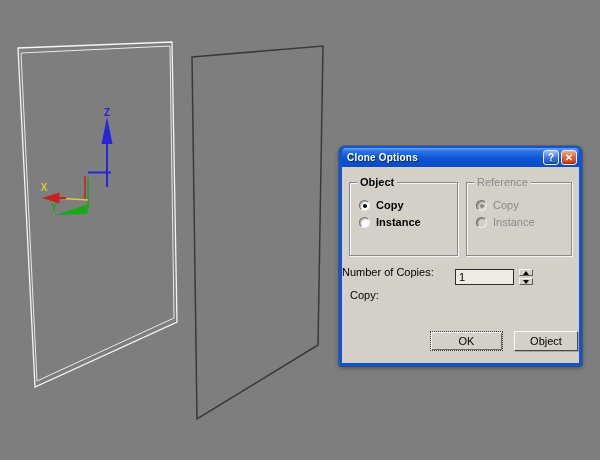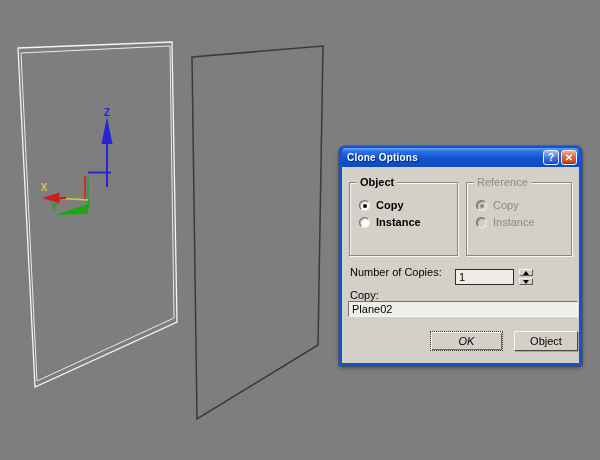--- a/index.html
+++ b/index.html
@@ -61,21 +61,21 @@
     margin-right:6px;position:relative;flex:none;
   }
   .radio.checked::after{
     content:"";position:absolute;left:2.5px;top:2.5px;width:4px;height:4px;border-radius:50%;background:#000;
   }
   .disabled .radio{background:#d4d0c8;}
   .disabled .radio.checked::after{background:#8a8a8a;}
   .disabled, .disabled .rlabel, .lbl-disabled{color:#8a8a8a;}
 
   .field-label{position:absolute;}
-  .copies-label{left:8px;top:99px;}
+  .copies-label{left:0;top:99px;}
   .name-label{left:8px;top:122px;}
 
   .spin-field{
     position:absolute;left:113px;top:102px;width:59px;height:16px;box-sizing:border-box;
     border:1px solid #2e2e2e;background:#edebe4;
     font:11px "Liberation Sans",sans-serif;padding:0 0 0 3px;margin:0;
   }
   .spinner{position:absolute;left:177px;top:102px;width:14px;height:16px;display:flex;flex-direction:column;justify-content:space-between;}
   .spin-btn{
     height:7px;background:#d4d0c8;box-sizing:border-box;
@@ -92,21 +92,20 @@
   }
 
   .btn{
     position:absolute;top:164px;height:20px;box-sizing:border-box;background:#d4d0c8;
     font:11px "Liberation Sans",sans-serif;text-align:center;padding:0;
   }
   .btn-ok{
     left:88px;width:73px;
     border:1px dotted #3c3c3c;
     box-shadow:inset 1px 1px 0 #f8f7f3, inset -1px -1px 0 #716d64;
-    font-style:italic;
   }
   .btn-cancel{
     left:172px;width:64px;
     border:1px solid;border-color:#f8f7f3 #4c4840 #4c4840 #f8f7f3;
     box-shadow:1px 1px 0 rgba(0,0,0,.2);
   }
 </style>
 </head>
 <body>
 
@@ -177,18 +176,17 @@
     <div class="spinner">
       <div class="spin-btn">
           <span class="tri-up"></span>
         </div>
       <div class="spin-btn">
           <span class="tri-down"></span>
         </div>
     </div>
 
     <span class="field-label name-label">Copy:</span>
-    <input class="name-field" type="text" value="Plane02" style="">
 
     <button class="btn btn-ok">OK</button>
     <button class="btn btn-cancel">Object</button>
   </div>
 </div>
 
 </body></html>

